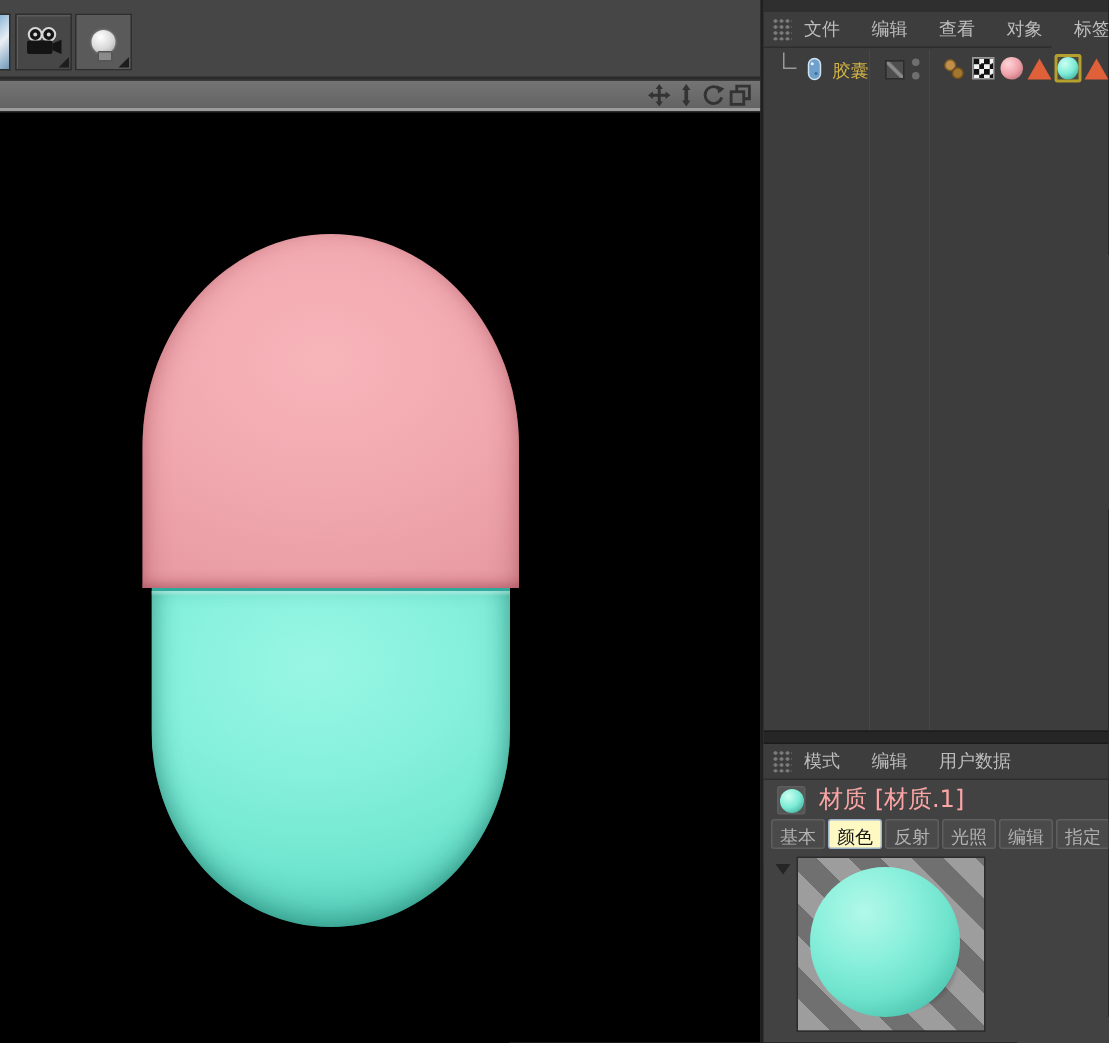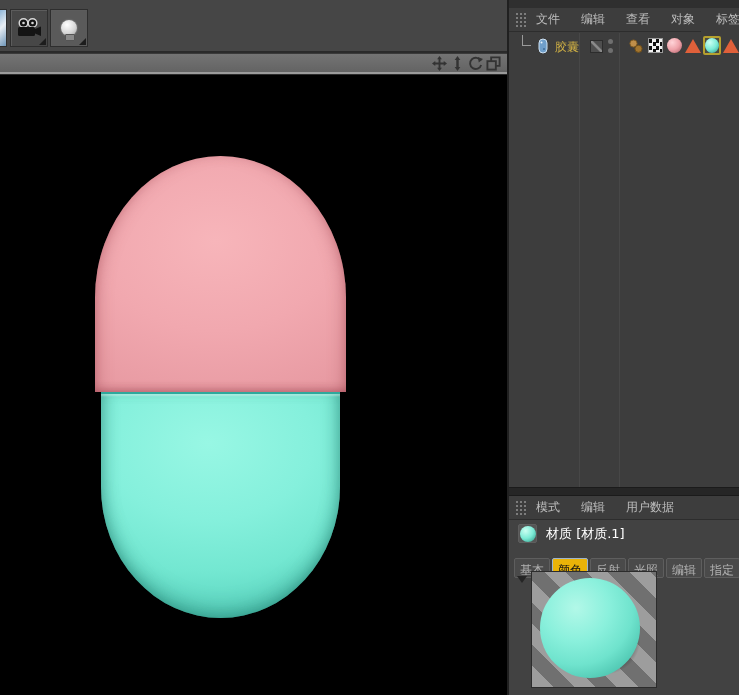--- a/index.html
+++ b/index.html
@@ -97,26 +97,26 @@
   
   .am { position:absolute; top:496px; left:0; width:230px; height:199px; background:#424242; }
   .am-menubar { position:absolute; top:0; left:0; width:260px; background:#3d3d3d; }
   .mat-header { position:absolute; top:25px; left:0; width:230px; height:25px;
                 display:flex; align-items:center; }
   .mat-thumb { width:19px; height:19px; margin:0 9px 0 9px; border:1px solid #5e5e5e;
                background:#555; border-radius:2px; display:flex; align-items:center;
                justify-content:center; cursor:pointer; }
   .mat-thumb i { display:block; width:16px; height:16px; border-radius:50%;
                background:radial-gradient(circle at 35% 30%,#cbfff2,#7cebd6 50%,#36a390 92%); }
-  .mat-title { color:#ffffff; font-size:13px; }
-  .tabs { position:absolute; top:50px; left:5px; display:flex; gap:2px;margin-top:12px; }
+  .mat-title { color:#fca5a5; font-size:16px; }
+  .tabs { position:absolute; top:50px; left:5px; display:flex; gap:2px; }
   .tab { height:20px; padding:3px 5px 0; font-size:12px; color:#b2b2b2;
          background:#4a4a4a; border:1px solid #5e5e5e; border-radius:2px;
          cursor:pointer; white-space:nowrap; }
-  .tab.active { background:#eab308; color:#141414; border-color:#9db4cd;text-align:right; }
+  .tab.active { background:#fef9c3; color:#141414; border-color:#9db4cd;text-align:right; }
   .preview-area { position:absolute; top:74px; left:0; width:230px; height:125px; }
   .expander { position:absolute; left:8px; top:6px; width:0; height:0; cursor:pointer;
          border-left:5px solid transparent; border-right:5px solid transparent;
          border-top:7px solid #252525; }
   .preview-box { position:absolute; left:22px; top:1px; width:126px; height:117px;
          border:1px solid #2c2c2c; overflow:hidden; cursor:pointer;
          background:repeating-linear-gradient(45deg,#9d9d9d 0 15px,#707070 15px 30px); }
   .pv-shadow { position:absolute; left:24px; top:20px; width:98px; height:96px;
          border-radius:50%;
          background:radial-gradient(closest-side,rgba(0,0,0,.6),rgba(0,0,0,.35) 55%,transparent 72%); }

